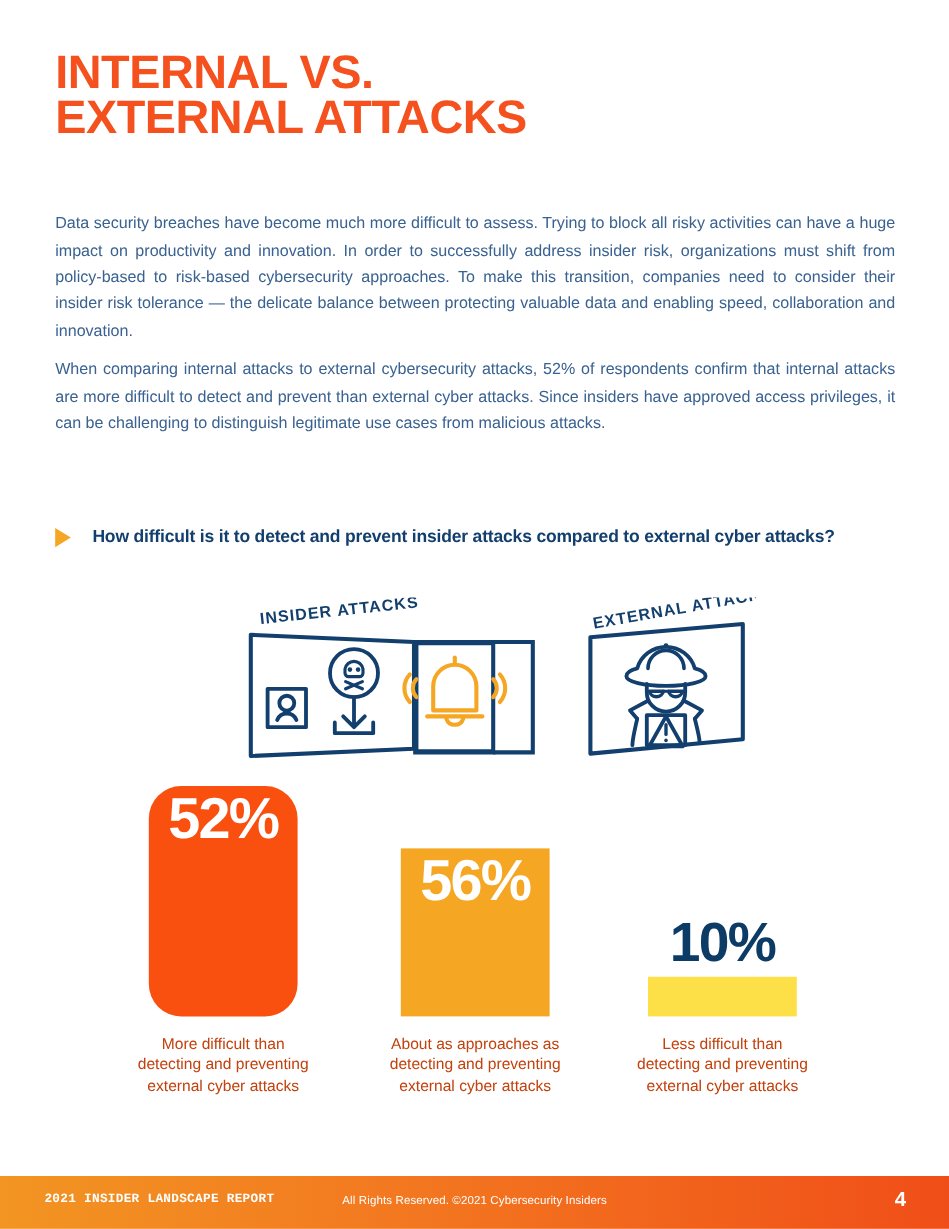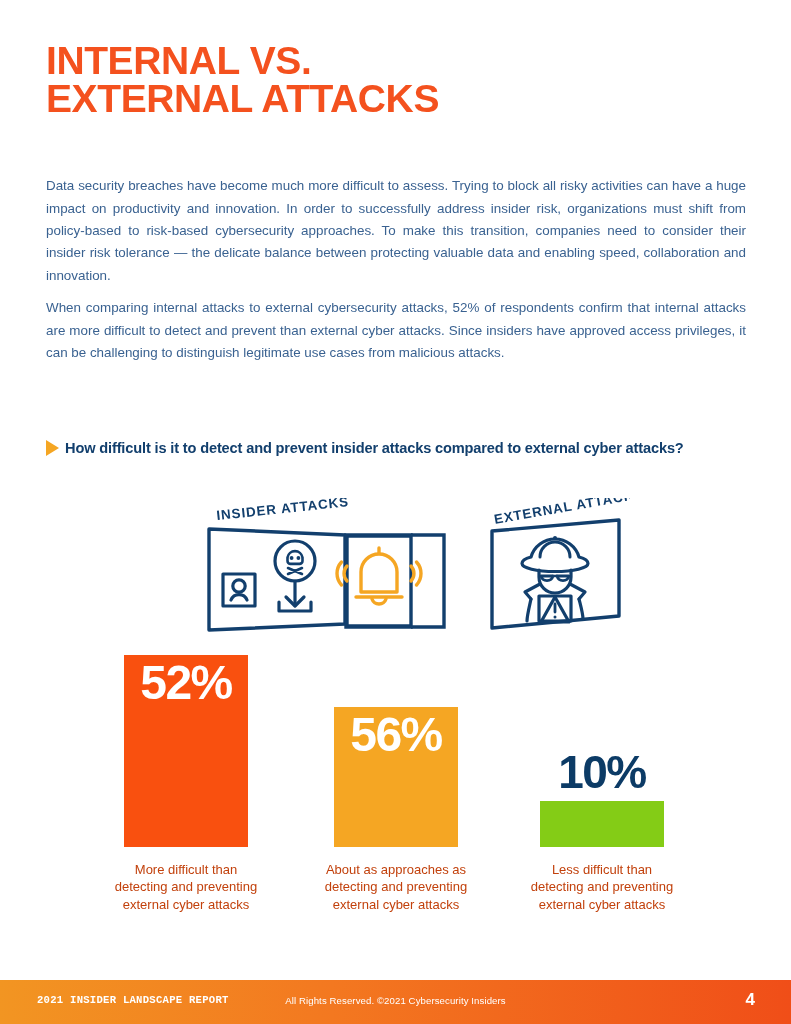--- a/index.html
+++ b/index.html
@@ -51,21 +51,21 @@
   #para2 { top: 284px; }
 
   
   .question-row {
     position: absolute;
     left: 46px;
     top: 439px;
     width: 710px;
     display: flex;
     align-items: center;
-    gap: 6px;
+    gap: 18px;
   }
   .tri-bullet {
     width: 0;
     height: 0;
     border-left: 13px solid #F5A623;
     border-top: 8px solid transparent;
     border-bottom: 8px solid transparent;
     flex: 0 0 auto;
   }
   .question-text {
@@ -280,21 +280,21 @@
       </g>
 
       <text x="300" y="26" transform="rotate(-10 300 26)" font-family="Liberation Sans, sans-serif" font-size="13.4" font-weight="bold" letter-spacing="0.9" fill="#123F6D">EXTERNAL ATTACKS</text>
     </svg>
   </div>
 
   <div class="chart">
 
     <div class="bar-col" id="col0">
       <div class="bar-wrap">
-        <div class="bar" id="bar0" style="height: 192px; background: rgb(249, 80, 15);">
+        <div class="bar" id="bar0" style="height: 192px; background: rgb(249, 80, 15); border-radius: 27px;">
           <span class="bar-value-in" id="val0">52%</span>
         </div>
       </div>
       <div class="bar-caption">
         <span>More difficult than</span><br>
         <span>detecting and preventing</span><br>
         <span>external cyber attacks</span>
       </div>
     </div>
 
@@ -306,21 +306,21 @@
       </div>
       <div class="bar-caption">
         <span>About as approaches as</span><br>
         <span>detecting and preventing</span><br>
         <span>external cyber attacks</span>
       </div>
     </div>
 
     <div class="bar-col" id="col2">
       <div class="bar-wrap">
-        <div class="bar" id="bar2" style="height: 46px; background: #84cc16;">
+        <div class="bar" id="bar2" style="height: 33px; background: #fde047;">
           <span class="bar-value-above" id="val2">10%</span>
         </div>
       </div>
       <div class="bar-caption">
         <span>Less difficult than</span><br>
         <span>detecting and preventing</span><br>
         <span>external cyber attacks</span>
       </div>
     </div>
   </div>

